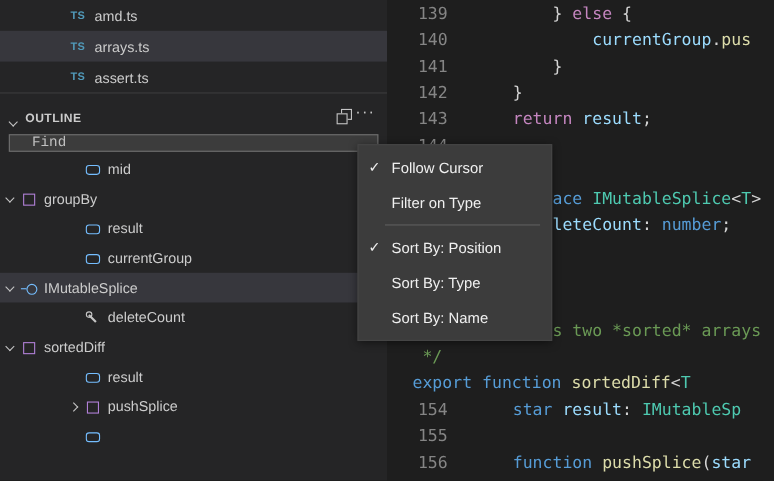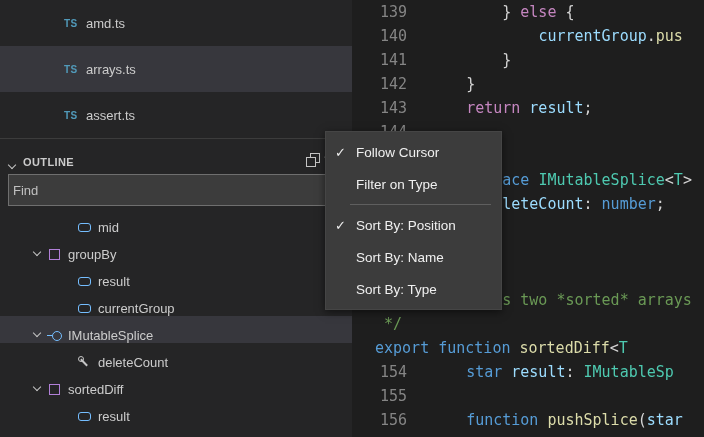--- a/index.html
+++ b/index.html
@@ -5,46 +5,46 @@
   * { box-sizing: border-box; }
   html,body { margin:0; padding:0; background:#1e1e1e; }
   .app {
     position:relative; width:704px; height:437px; overflow:hidden;
     background:#1e1e1e; font-family:"Liberation Sans", sans-serif;
     color:#cccccc; user-select:none;
   }
 
   
   .sidebar { position:absolute; left:0; top:0; width:352px; height:437px; background:#252526; overflow:hidden; }
-  .frow { height:46px; display:flex; align-items:center; padding-left:64px; font-size:13px; cursor:pointer; }
+  .frow { height:28px; display:flex; align-items:center; padding-left:64px; font-size:13px; cursor:pointer; }
   .frow.selected { background:#37373d; }
   .ts-badge { width:22px; flex:none; color:#519aba; font-weight:bold; font-size:10px; letter-spacing:0.3px; }
   .flabel { white-space:nowrap; }
 
   .outline-header { height:30px; display:flex; align-items:flex-end; padding:0 10px 0 9px; border-top:1px solid #3c3c3c; }
   .outline-title { font-size:11px; font-weight:bold; letter-spacing:0.4px; margin-left:8px; color:#cccccc; }
   .flex-sp { flex:1; }
   .hicon { width:20px; height:18px; display:flex; align-items:center; justify-content:center; color:#c5c5c5; cursor:pointer; font-size:14px; }
   .ico-collapse { position:relative; width:16px; height:16px; }
   .ico-collapse::after { content:""; position:absolute; left:6px; top:2px; width:8px; height:8px; border:1px solid #c5c5c5; }
   .ico-collapse::before { content:""; position:absolute; left:2px; top:6px; width:8px; height:8px; border:1px solid #c5c5c5; background:#252526; z-index:1; }
   .more-dots { font-size:15px; letter-spacing:1px; line-height:10px; padding-bottom:6px; }
 
   .find-wrap { margin:6px 8px 0 8px; }
   .find-input {
-    width:100%; height:32px; background:#3c3c3c; border:1px solid #6f6f6f;
-    color:#cccccc; font-size:13px; padding:0 4px; outline:none;
-    font-family:Liberation Sans, sans-serif;
+    width:100%; height:16px; background:#3c3c3c; border:1px solid #6f6f6f;
+    color:#cccccc; font-size:13px; padding:0 20px; outline:none;
+    font-family:Liberation Mono, monospace;
   }
   .find-input::placeholder { color:#c0c0c0; }
 
   .tree { margin-top:2px; }
-  .trow { height:27px; display:flex; align-items:flex-end; font-size:13px; cursor:pointer; white-space:nowrap; }
+  .trow { height:27px; display:flex; align-items:center; font-size:13px; cursor:pointer; white-space:nowrap; }
   .trow.selected { background:#37373d; }
-  .trow.lvl2 { padding-left:28px; }
+  .trow.lvl2 { }
   .trow.lvl3 { padding-left:58px; }
   .slot { width:18px; height:18px; flex:none; display:flex; align-items:center; justify-content:center; }
   .chev { width:6px; height:6px; border-right:1.5px solid #c5c5c5; border-bottom:1.5px solid #c5c5c5; display:inline-block; }
   .chev.down { transform:rotate(45deg); margin-top:-2px; }
   .chev.right { transform:rotate(-45deg); margin-left:-1px; }
 
   .ic { width:16px; height:16px; flex:none; position:relative; margin-right:6px; display:inline-block; }
   .ic-method::before { content:""; position:absolute; left:3px; top:3px; width:9px; height:9px; border:1.4px solid #b180d7; }
   .ic-var::before { content:""; position:absolute; left:2px; top:4px; width:11px; height:7px; border:1.4px solid #75beff; border-radius:3px; }
   .ic-interface::before { content:""; position:absolute; left:6px; top:4px; width:8px; height:8px; border:1.4px solid #75beff; border-radius:50%; }
@@ -220,21 +220,21 @@
       <span class="menu-check"></span>
       <span>Filter on Type</span>
     </div>
     <div class="menu-sep"></div>
     <div class="menu-item">
       <span class="menu-check">✓</span>
       <span>Sort By: Position</span>
     </div>
     <div class="menu-item">
       <span class="menu-check"></span>
+      <span>Sort By: Type</span>
+    </div>
+    <div class="menu-item">
+      <span class="menu-check"></span>
       <span>Sort By: Name</span>
     </div>
-    <div class="menu-item">
-      <span class="menu-check"></span>
-      <span>Sort By: Type</span>
-    </div>
   </div>
 
 </div>
 
 </body></html>

